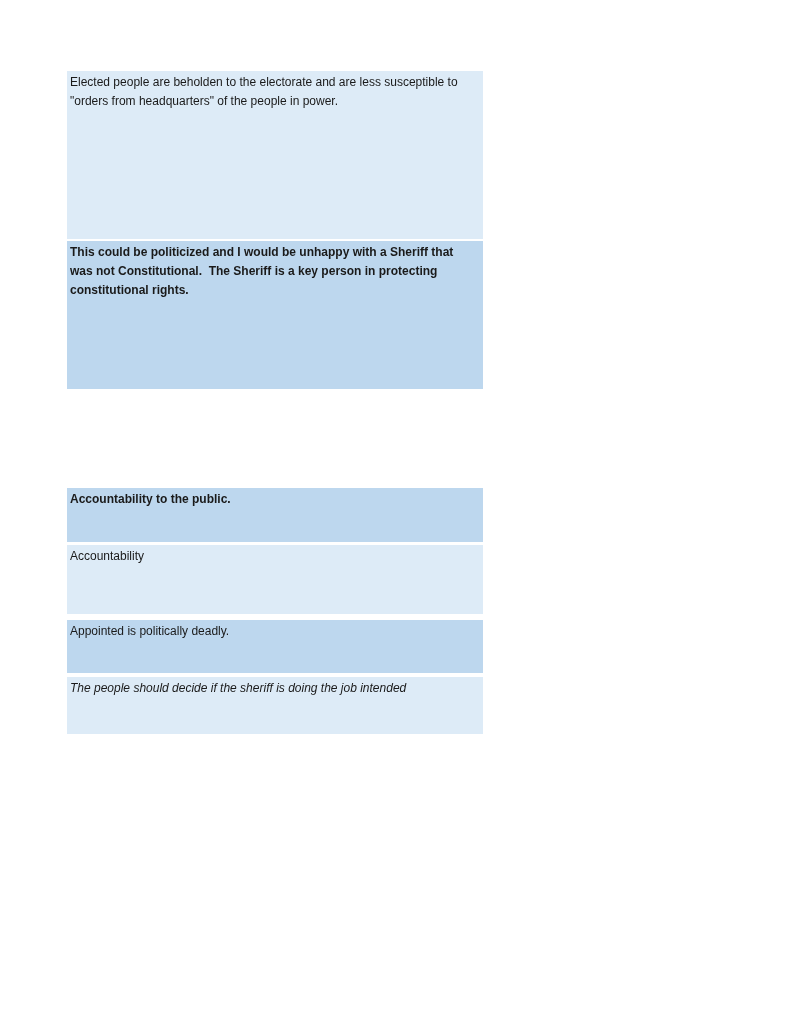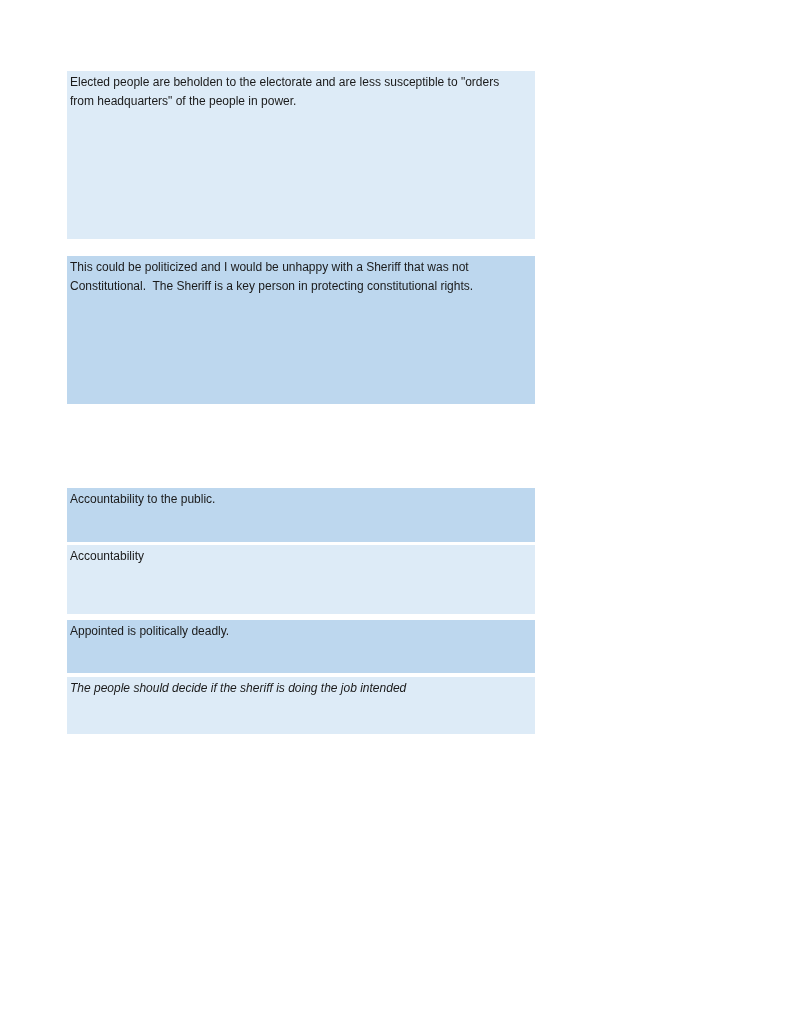--- a/index.html
+++ b/index.html
@@ -11,35 +11,35 @@
   .page {
     position: relative;
     width: 800px;
     height: 1035px;
     background: var(--page-bg, #ffffff);
     overflow: hidden;
   }
   .response-cell {
     position: absolute;
     left: 67px;
-    width: 468px;
+    width: 416px;
     box-sizing: border-box;
     padding: 2px 10px 2px 3px;
     font-size: 12px;
     line-height: 19px;
     color: var(--cell-text, #1a1a1a);
     white-space: pre-wrap;
     overflow: hidden;
   }
   .shade-light { background: var(--row-light, #ddebf7); }
   .shade-dark  { background: var(--row-dark,  #bdd7ee); }
   .r1 { top: 71px;  height: 168px; }
-  .r2 { top: 256px; height: 148px; }
+  .r2 { top: 241px; height: 148px; font-weight: bold; }
   .r3 { top: 392px; height: 94px;  }
-  .r4 { top: 488px; height: 54px;  }
+  .r4 { top: 488px; height: 54px; font-weight: bold;  }
   .r5 { top: 545px; height: 69px;  }
   .r6 { top: 620px; height: 53px;  }
   .r7 { top: 677px; height: 57px; font-style: italic;  }
 </style>
 </head>
 <body>
 
 <div class="page">
   <div class="response-cell r1 shade-light">Elected people are beholden to the electorate and are less susceptible to "orders from headquarters" of the people in power.</div>
   <div class="response-cell r2 shade-dark">This could be politicized and I would be unhappy with a Sheriff that was not Constitutional.  The Sheriff is a key person in protecting constitutional rights.</div>

